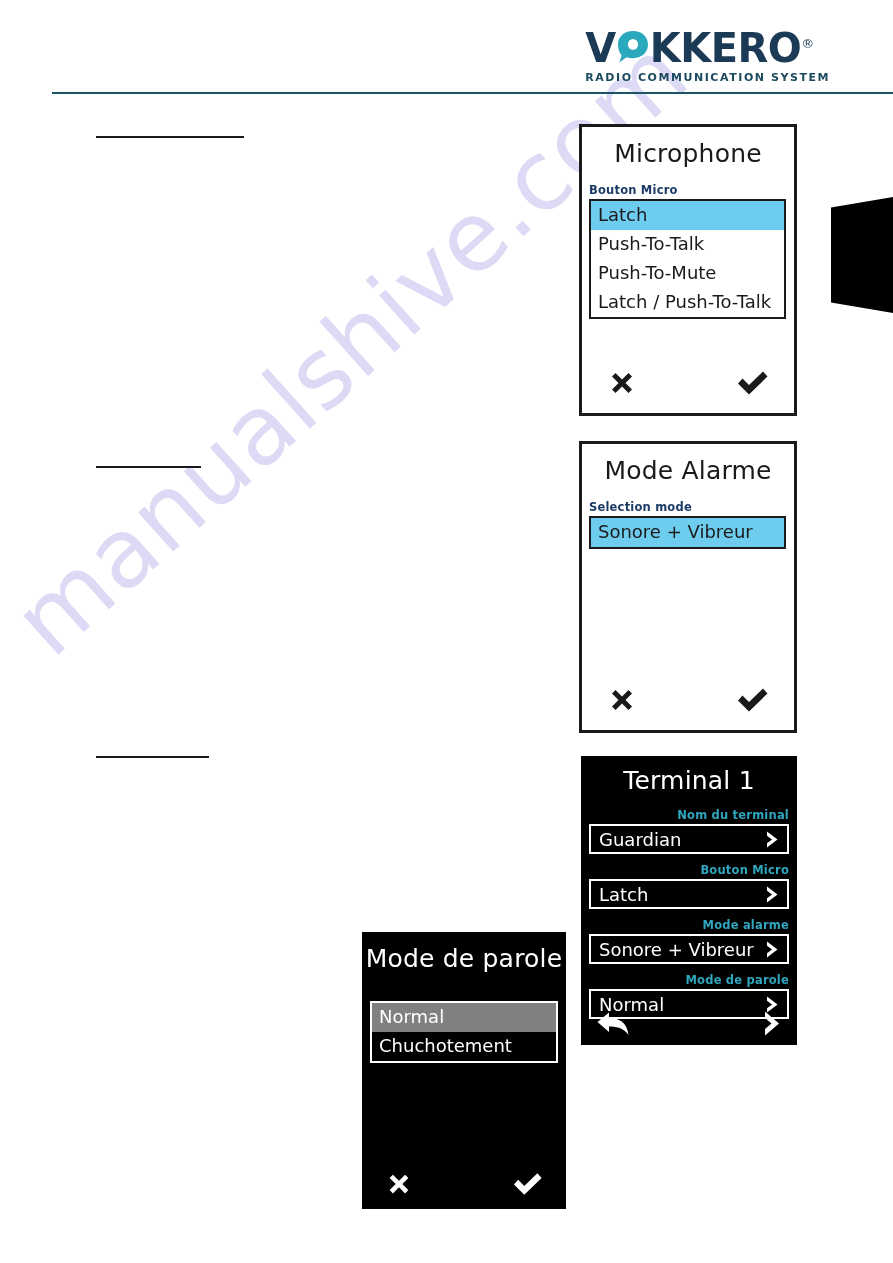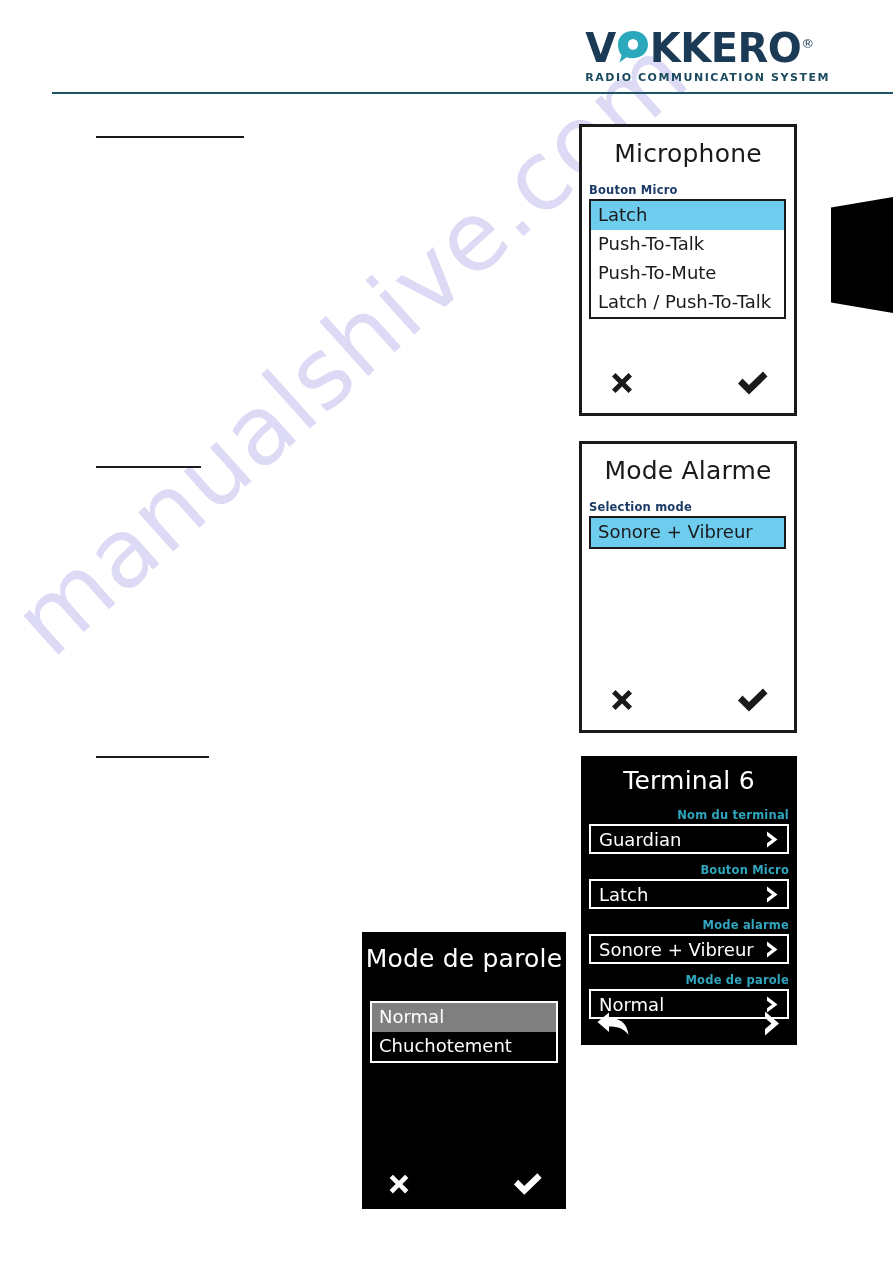--- a/index.html
+++ b/index.html
@@ -278,21 +278,21 @@
     </span>
     <span class="icon-btn">
       <svg width="34" height="32" viewBox="0 0 34 32">
           <path d="M2 16.5 L6.5 11.5 L13 18 L27 4.5 L31.5 9.5 L13 27.5 Z" stroke="none"></path>
         </svg>
     </span>
   </div>
 </div>
 
 <div class="screen dark" id="screen-terminal2">
-  <div class="screen-title" style="margin-top:10px;">Terminal 6</div>
+  <div class="screen-title" style="margin-top:10px;">Terminal 1</div>
 
   <div style="padding:0 8px;">
     <div class="field-label" style="margin-top:13px;">Nom du terminal</div>
     <div class="combo">
       <span class="combo-value">Guardian</span>
       <span class="icon-btn">
         <svg width="17" height="19" viewBox="0 0 17 19">
             <path d="M3 1.5 L13.5 9.5 L3 17.5 L3 13.2 L8 9.5 L3 5.8 Z" stroke="none"></path>
           </svg>
       </span>

